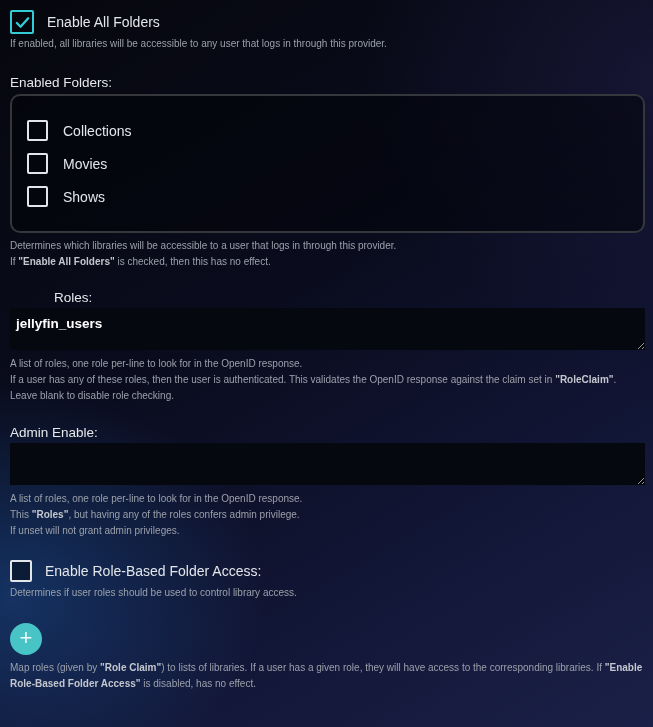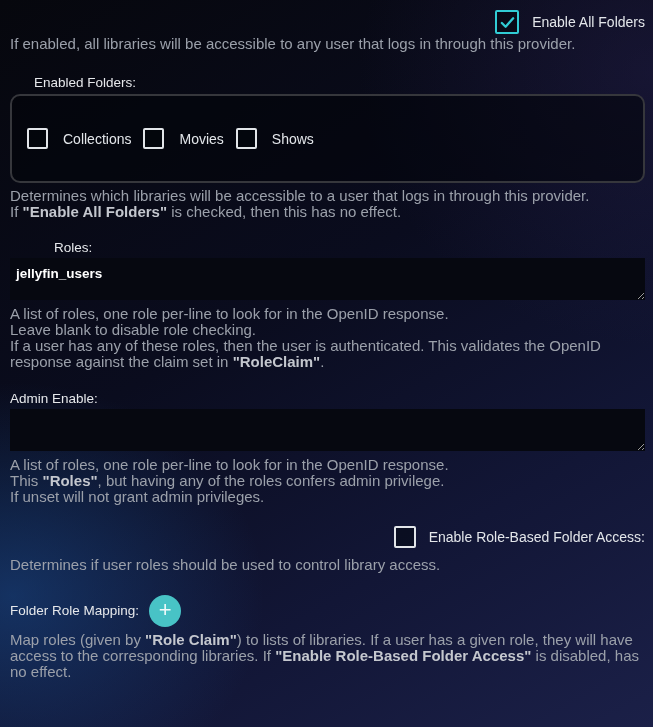--- a/index.html
+++ b/index.html
@@ -9,44 +9,44 @@
     color:#e6e8eb;
     color-scheme:dark;
     background:
       radial-gradient(55% 42% at 2% 82%, rgba(28,84,156,0.50), rgba(28,84,156,0) 70%),
       radial-gradient(60% 50% at 100% 10%, rgba(46,38,90,0.35), rgba(46,38,90,0) 75%),
       linear-gradient(150deg, #06070d 0%, #0a0c1e 42%, #121636 72%, #1b2048 100%);
   }
   .page { padding:10px 8px 0 10px; }
 
   
-  .check-row { display:flex; align-items:center; gap:13px;justify-content:flex-end; }
+  .check-row { display:flex; align-items:center; gap:13px; }
   .cb {
     display:inline-flex; align-items:center; justify-content:center;
     width:24px; height:24px; flex:0 0 auto;
     border:2px solid #e2e5e9; border-radius:2px;
     background:rgba(2,6,12,0.45); cursor:pointer;
   }
   .cb.small { width:21px; height:21px; }
   .cb svg { display:none; width:17px; height:17px; }
   .cb.checked { border-color:#31ccd5; }
   .cb.checked svg { display:block; }
   .cb-label { font-size:14px; color:#e3e6ea; }
 
   
   .field-label { font-size:13.5px; color:#e6e8eb; line-height:16px; }
-  .desc { font-size:15px; line-height:16px; color:#9ba0aa; }
+  .desc { font-size:10px; line-height:16px; color:#9ba0aa; }
   .desc .strong { font-weight:700; color:#c4c7ce; }
 
   
   .folders-box {
     border:2px solid #36373c; border-radius:10px;
     background:rgba(2,4,9,0.55);
-    padding:32px 15px; margin:3px 0 5px 0;
-    display:flex; flex-direction:row; gap:12px;
+    padding:24px 15px; margin:3px 0 5px 0;
+    display:flex; flex-direction:column; gap:12px;
   }
   .folders-box .check-row { gap:15px; }
 
   
   textarea {
     display:block; width:100%; height:42px;
     background:#060810; border:none; border-radius:0;
     color:#ffffff; font-family:"Liberation Sans", sans-serif;
     font-size:13.5px; line-height:17px; padding:7px 6px;
     resize:vertical; outline:none;font-weight:bold;
@@ -56,24 +56,24 @@
   .mapping-row { display:flex; align-items:center; gap:10px; }
   .add-btn {
     width:32px; height:32px; border:none; border-radius:50%;
     background:#48c3c6; color:rgba(255,255,255,0.92);
     font-size:22px; font-weight:400; line-height:1;
     display:inline-flex; align-items:center; justify-content:center;
     cursor:pointer; padding-bottom:2px;
   }
 
   
-  .mt2  { margin-top:2px;  } .mt3  { margin-top:9px;  }
+  .mt2  { margin-top:2px;  } .mt3  { margin-top:3px;  }
   .mt5  { margin-top:5px;  } .mt6  { margin-top:6px;  }
   .mt20 { margin-top:20px;margin-left:44px; } .mt21 { margin-top:21px; }
-  .mt22 { margin-top:22px; } .mt23 { margin-top:23px;margin-left:24px; }
+  .mt22 { margin-top:22px; } .mt23 { margin-top:23px; }
 </style>
 </head>
 <body>
 
 <div class="page">
 
   <div class="check-row">
     <span class="cb checked">
       <svg viewBox="0 0 18 18" fill="none" stroke="#31ccd5" stroke-width="2.4" stroke-linecap="round" stroke-linejoin="round">
           <polyline points="3,9.5 7,13.5 15,4.5"></polyline>
@@ -108,22 +108,22 @@
   </div>
   <div class="desc">
       <div><span>Determines which libraries will be accessible to a user that logs in through this provider.</span></div>
       <div><span>If </span><span class="strong">"Enable All Folders"</span><span> is checked, then this has no effect.</span></div>
     </div>
 
   <div class="field-label mt20">Roles:</div>
   <textarea class="mt2" spellcheck="false" style="">jellyfin_users</textarea>
   <div class="desc mt6">
       <div><span>A list of roles, one role per-line to look for in the OpenID response.</span></div>
+      <div><span>If a user has any of these roles, then the user is authenticated. This validates the OpenID response against the claim set in </span><span class="strong">"RoleClaim"</span><span>.</span></div>
       <div><span>Leave blank to disable role checking.</span></div>
-      <div><span>If a user has any of these roles, then the user is authenticated. This validates the OpenID response against the claim set in </span><span class="strong">"RoleClaim"</span><span>.</span></div>
     </div>
 
   <div class="field-label mt21">Admin Enable:</div>
   <textarea class="mt2" spellcheck="false" style=""></textarea>
   <div class="desc mt6">
       <div><span>A list of roles, one role per-line to look for in the OpenID response.</span></div>
       <div><span>This </span><span class="strong">"Roles"</span><span>, but having any of the roles confers admin privilege.</span></div>
       <div><span>If unset will not grant admin privileges.</span></div>
     </div>
 
@@ -131,21 +131,20 @@
     <span class="cb" style="width:22px;height:22px;">
       
     </span>
     <span class="cb-label">Enable Role-Based Folder Access:</span>
   </div>
   <div class="desc mt3">
       <div><span>Determines if user roles should be used to control library access.</span></div>
     </div>
 
   <div class="mapping-row mt22">
-    <span class="field-label">Folder Role Mapping:</span>
     <button class="add-btn" type="button">
       <span>+</span>
     </button>
   </div>
   <div class="desc mt5">
       <div><span>Map roles (given by </span><span class="strong">"Role Claim"</span><span>) to lists of libraries. If a user has a given role, they will have access to the corresponding libraries. If </span><span class="strong">"Enable Role-Based Folder Access"</span><span> is disabled, has no effect.</span></div>
     </div>
 
 </div>
 

